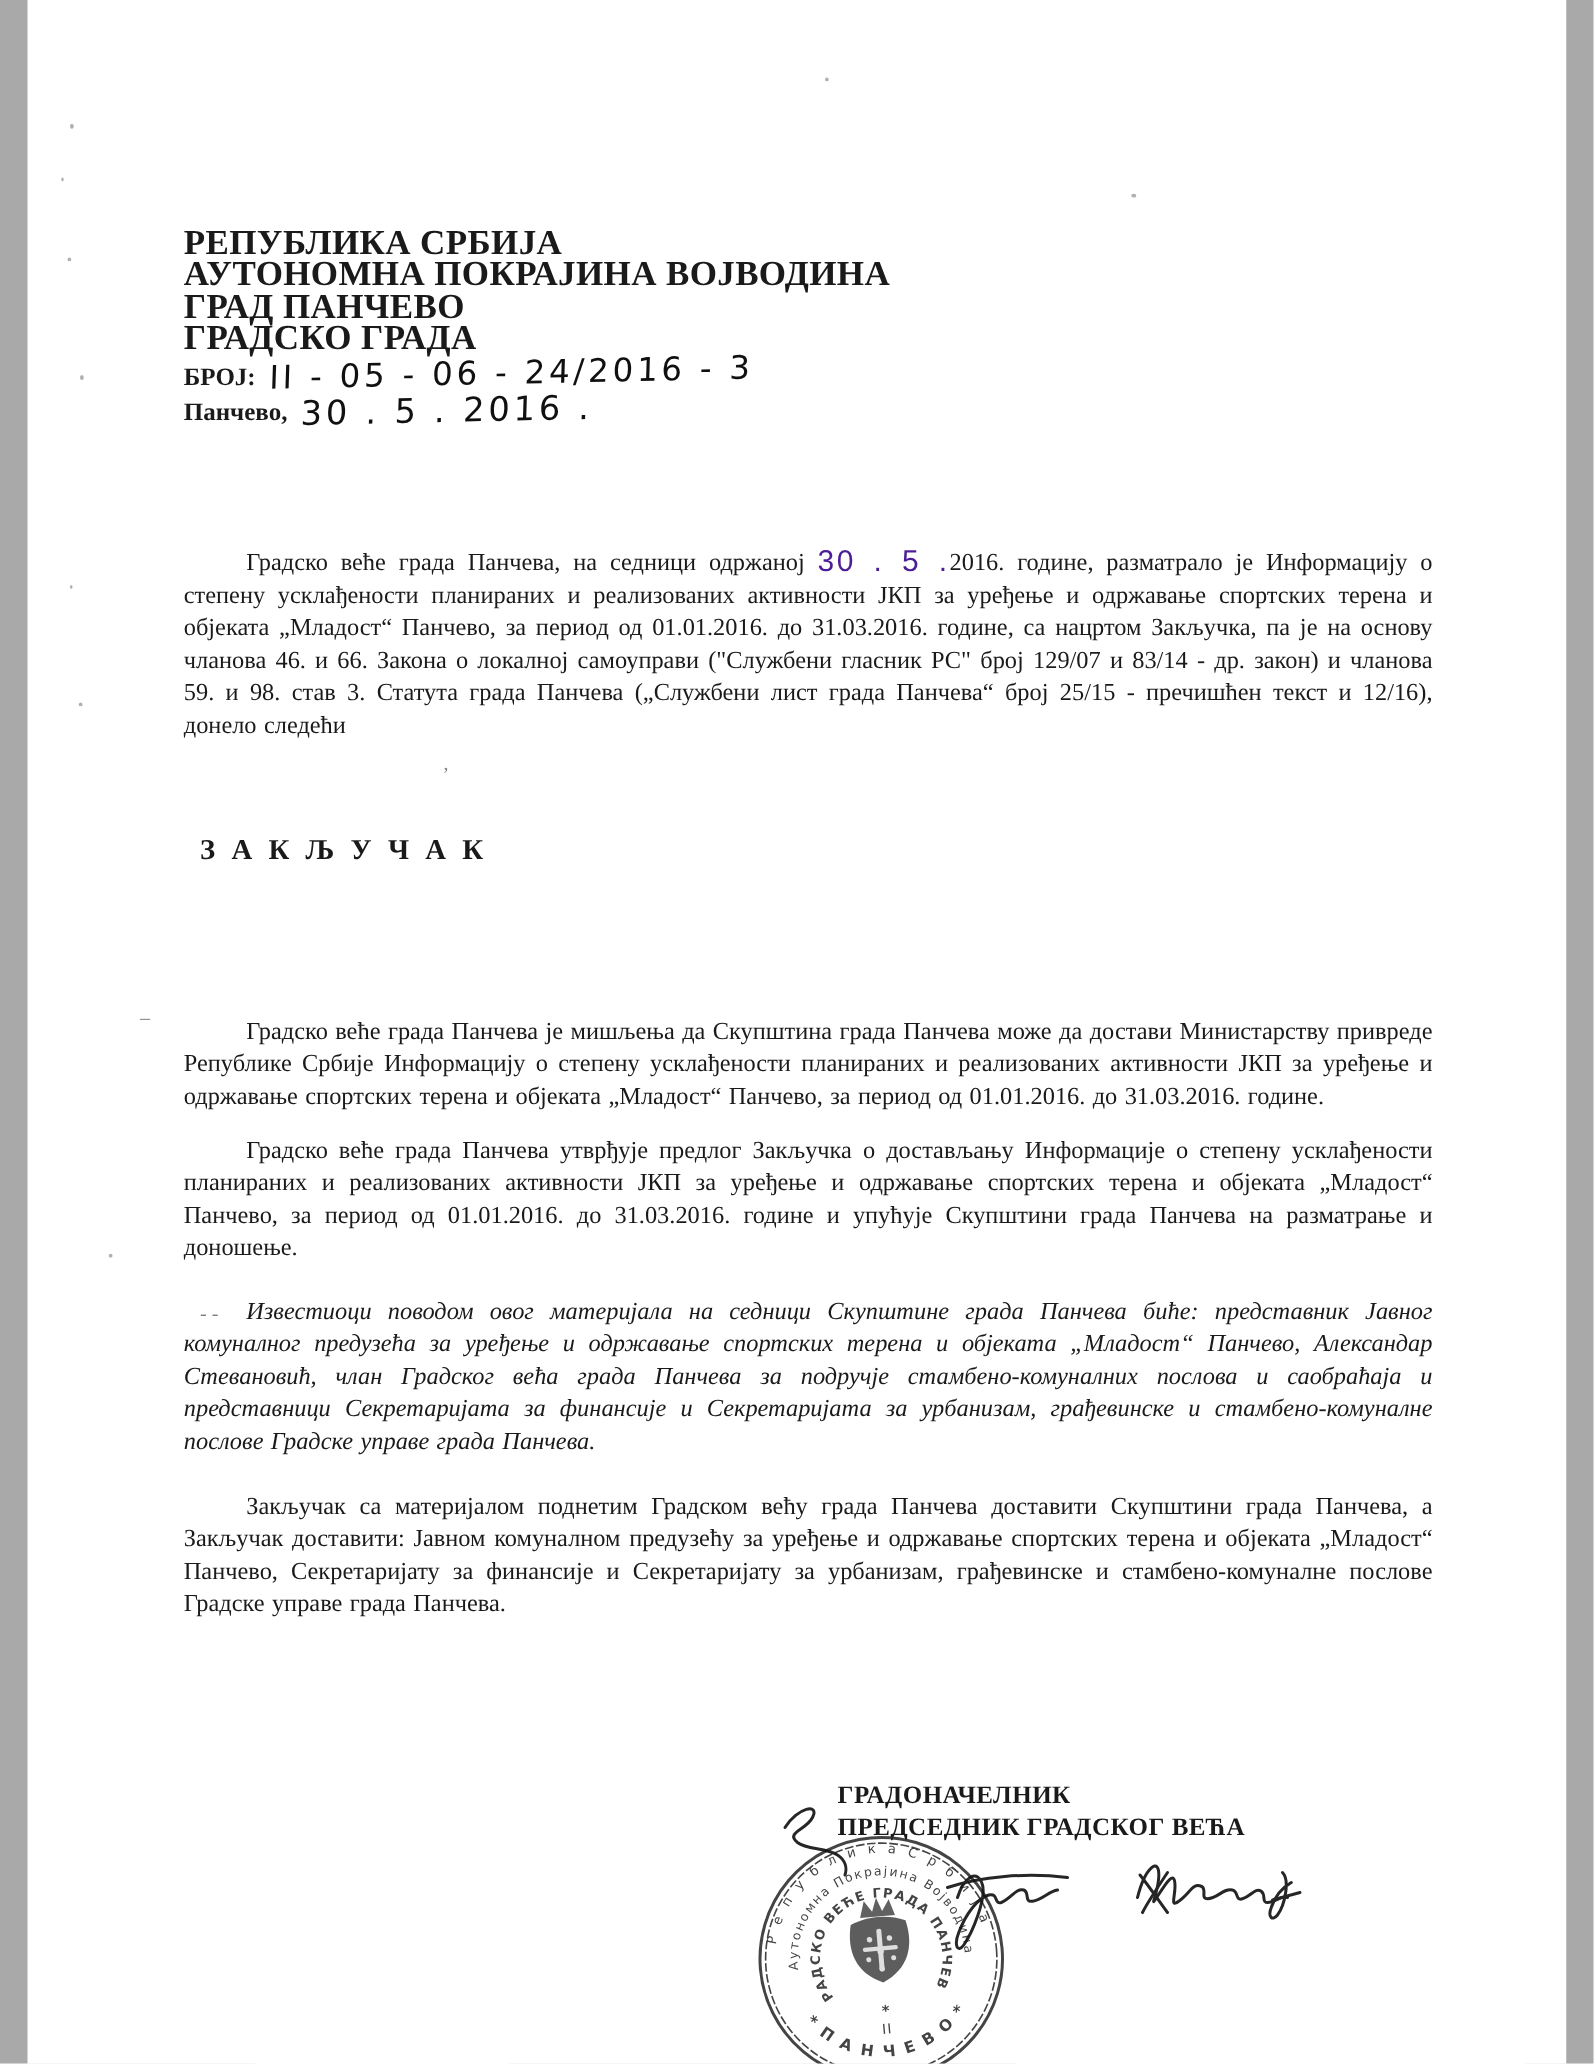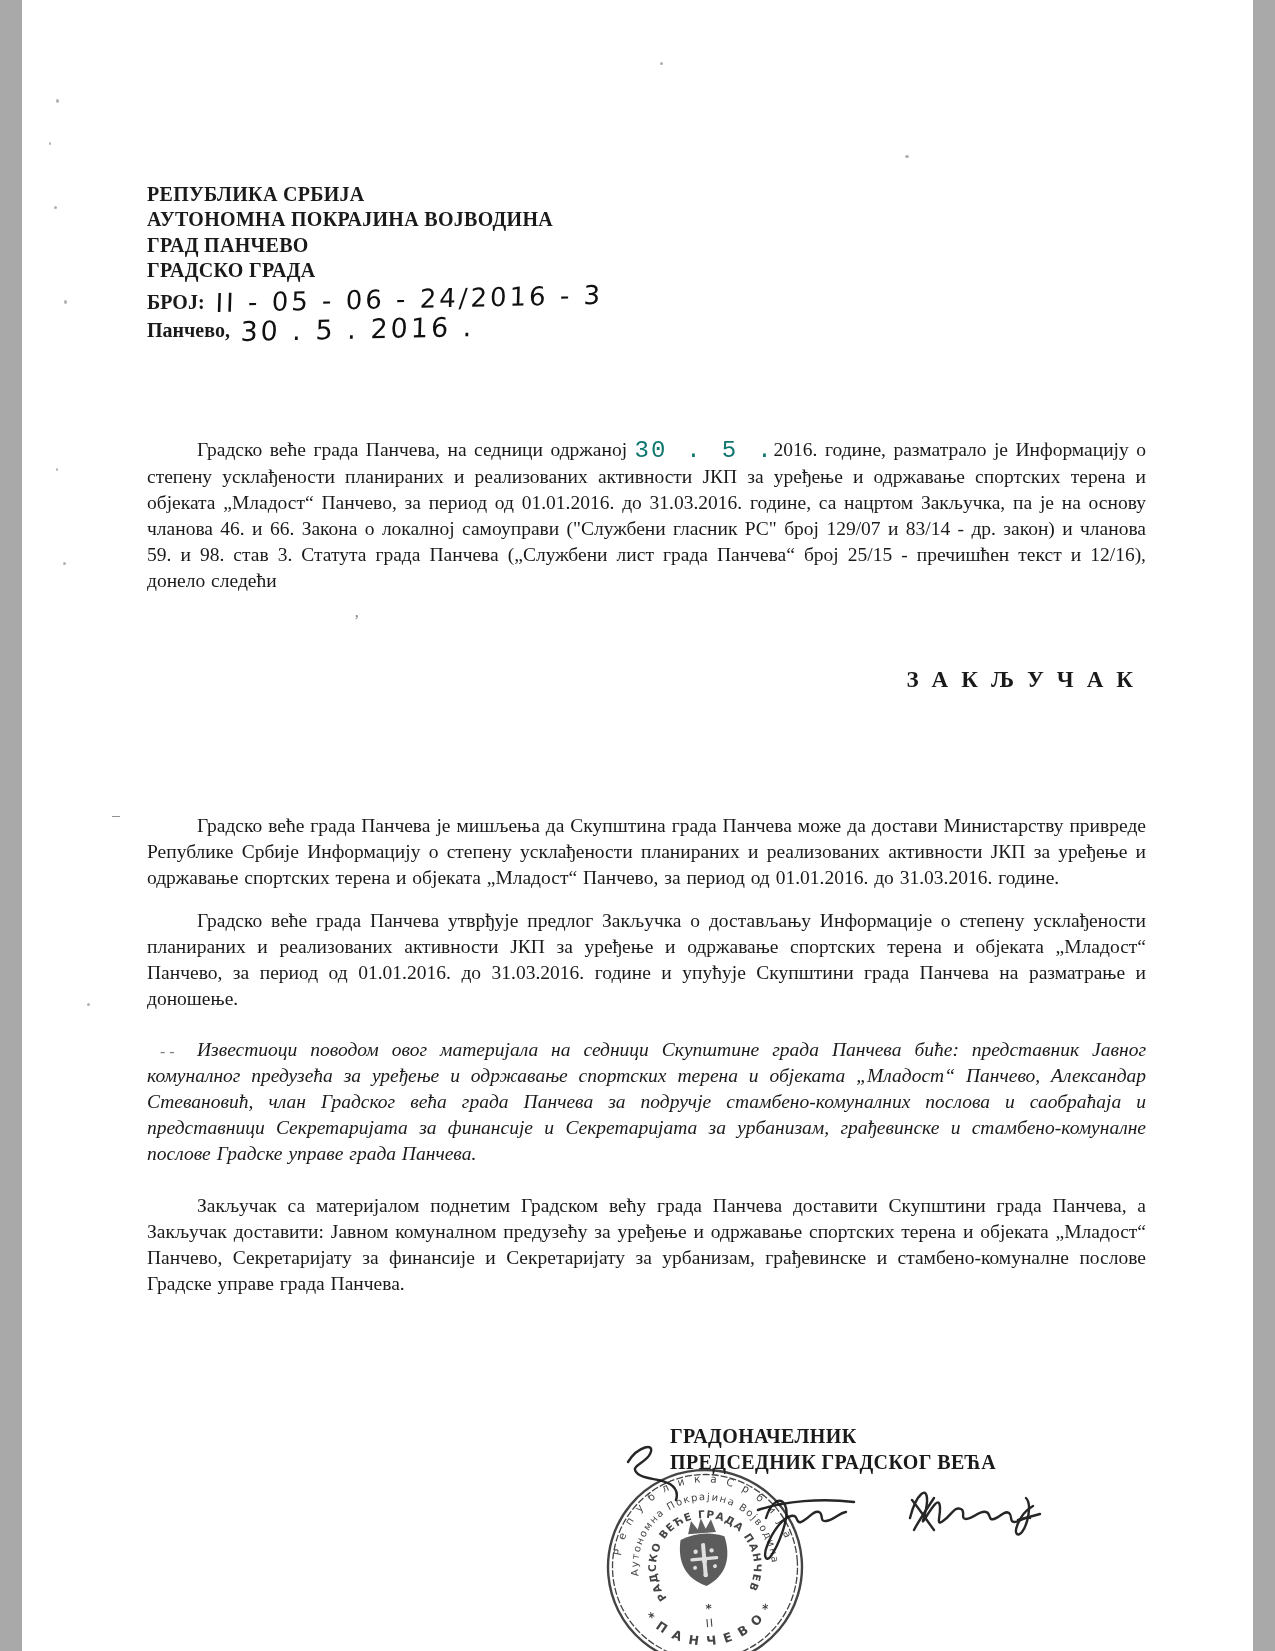--- a/index.html
+++ b/index.html
@@ -11,21 +11,21 @@
     font-family:"Liberation Serif",serif;
     color:#1a1a1a;
     margin:0 auto;
   }
   .edge{position:absolute;top:0;height:100%;width:22px;background:#a9a9a9;}
   .edge.left{left:0;}
   .edge.right{right:0;}
   .speck{position:absolute;background:#6f6f6f;border-radius:50%;opacity:.55;}
 
   
-  .letterhead{position:absolute;left:147px;top:182px;font-weight:700;font-size:20px;line-height:25.4px;letter-spacing:.3px;}
+  .letterhead{position:absolute;left:147px;top:182px;font-weight:700;font-size:28px;line-height:25.4px;letter-spacing:.3px;}
   .lh-row{white-space:nowrap;}
   .num-row{position:absolute;left:147px;top:288px;font-weight:700;font-size:20px;white-space:nowrap;}
   .place-row{position:absolute;left:147px;top:316px;font-weight:700;font-size:20px;white-space:nowrap;}
   .hand{
     display:inline-block;
     font-family:"DejaVu Sans",sans-serif;
     font-weight:400;color:#101010;
     letter-spacing:3px;
     transform:rotate(-1.2deg) skewX(-3deg);
     transform-origin:left bottom;
@@ -40,27 +40,27 @@
     text-align:justify;text-indent:50px;
     word-spacing:1px;
   }
   .p1{top:437px;}
   .p2{top:813px;}
   .p3{top:908px;}
   .p4{top:1037px;font-style:italic;}
   .p5{top:1193px;}
   .hand-inline{
     display:inline;
-    font-family:Liberation Mono, monospace;
-    font-size:24px;letter-spacing:2px;color:#0f766e;
+    font-family:Liberation Sans, sans-serif;
+    font-size:24px;letter-spacing:2px;color:#4c1d95;
     vertical-align:-1px;
   }
   .doc-title{
     position:absolute;left:147px;top:667px;width:999px;
-    text-align:right;font-weight:700;font-size:23px;
+    text-align:left;font-weight:700;font-size:23px;
     letter-spacing:13px;text-indent:13px;
   }
 
   
   .sig-block{position:absolute;left:670px;top:1424px;width:420px;text-align:left;line-height:25.5px;}
   .sig-line{font-weight:700;font-size:20px;letter-spacing:.4px;white-space:nowrap;}
   .sig-name{font-weight:700;font-style:italic;font-size:21.5px;margin-left:34px;margin-top:1px;}
 
   .stamp-wrap{position:absolute;left:599px;top:1461px;width:212px;height:212px;}
   .sign-wrap{position:absolute;left:560px;top:1400px;width:500px;height:170px;}

